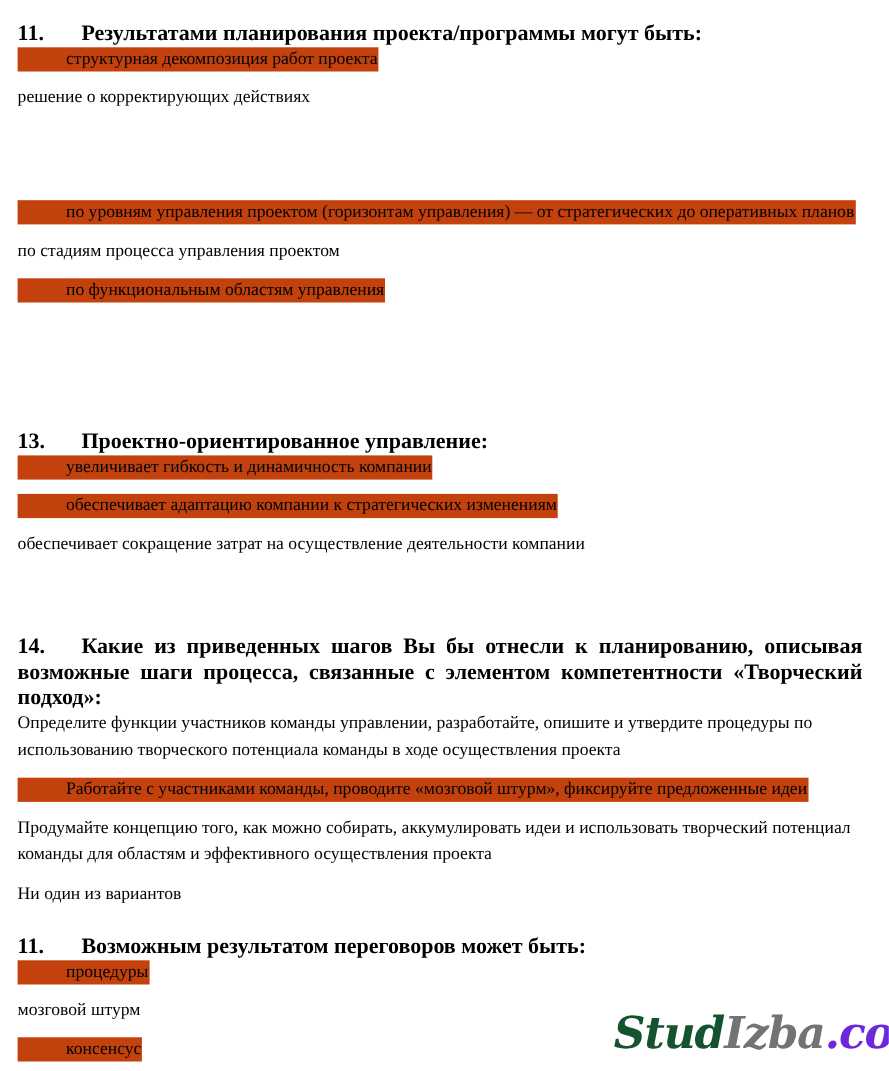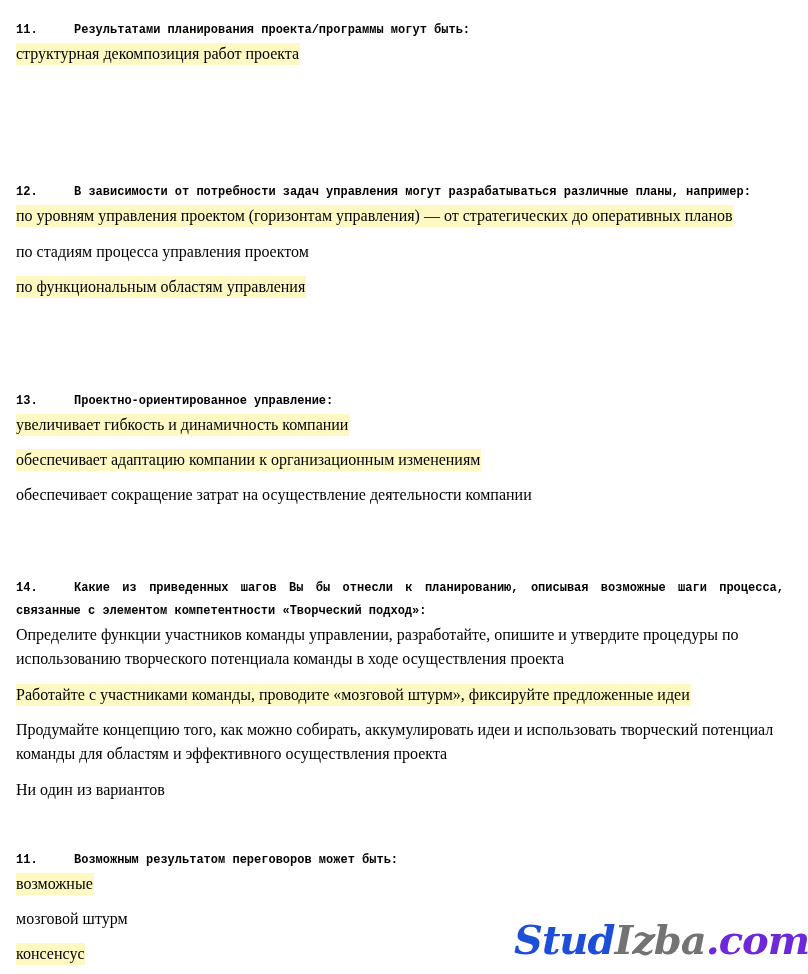--- a/index.html
+++ b/index.html
@@ -18,101 +18,99 @@
     .q {
       position: absolute;
       left: 16px;
       width: 768px;
       font-size: 16px;
     }
     .q-head {
       font-weight: bold;
       line-height: 23px;
       text-align: justify;
-      font-size: 12px;
-      font-family: Liberation Mono, monospace;
+      font-size: 20px;
     }
     .q-num {
       display: inline-block;
       width: 58px;
     }
     .opt {
       font-size: 16px;
       line-height: 23px;
       margin-bottom: 12px;
       white-space: normal;
     }
     .opt span.txt {
       padding: 2px 1px 3px 0;
     }
     .opt.correct span.txt {
-      background: #fef9c3;
+      background: #c2410c;
       -webkit-box-decoration-break: clone;
       box-decoration-break: clone;
+      padding-left: 44px;
     }
     .opt.wrap {
       line-height: 24px;
     }
     .logo {
       position: absolute;
       left: 514px;
       top: 915px;
       font-family: "DejaVu Serif", "Liberation Serif", serif;
       font-style: italic;
       font-weight: bold;
       font-size: 40px;
       letter-spacing: -1px;
       line-height: 50px;
     }
-    .logo .p1 { color: #1d4ed8; }
+    .logo .p1 { color: #14532d; margin-left: 44px; }
     .logo .p2 { color: #737373; }
     .logo .p3 { color: #6d28d9; }
   </style>
 </head>
 <body>
 
 <div class="q" style="top:19px;">
   <div class="q-head">
     <span class="q-num">11.</span><span>Результатами планирования проекта/программы могут быть:</span>
   </div>
   <div class="opt correct"><span class="txt">структурная декомпозиция работ проекта</span></div>
+  <div class="opt"><span class="txt">решение о корректирующих действиях</span></div>
 </div>
 
 <div class="q" style="top:181px;">
-  <div class="q-head">
-    <span class="q-num">12.</span><span>В зависимости от потребности задач управления могут разрабатываться различные планы, например:</span>
-  </div>
   <div class="opt correct wrap"><span class="txt">по уровням управления проектом (горизонтам управления) — от стратегических до оперативных планов</span></div>
   <div class="opt"><span class="txt">по стадиям процесса управления проектом</span></div>
   <div class="opt correct"><span class="txt">по функциональным областям управления</span></div>
 </div>
 
 <div class="q" style="top:390px;">
   <div class="q-head">
     <span class="q-num">13.</span><span>Проектно-ориентированное управление:</span>
   </div>
   <div class="opt correct"><span class="txt">увеличивает гибкость и динамичность компании</span></div>
-  <div class="opt correct"><span class="txt">обеспечивает адаптацию компании к организационным изменениям</span></div>
+  <div class="opt correct"><span class="txt">обеспечивает адаптацию компании к стратегических изменениям</span></div>
   <div class="opt"><span class="txt">обеспечивает сокращение затрат на осуществление деятельности компании</span></div>
 </div>
 
 <div class="q" style="top:577px;">
   <div class="q-head">
     <span class="q-num">14.</span><span>Какие из приведенных шагов Вы бы отнесли к планированию, описывая возможные шаги процесса, связанные с элементом компетентности «Творческий подход»:</span>
   </div>
   <div class="opt wrap"><span class="txt">Определите функции участников команды управлении, разработайте, опишите и утвердите процедуры по использованию творческого потенциала команды в ходе осуществления проекта</span></div>
   <div class="opt correct"><span class="txt">Работайте с участниками команды, проводите «мозговой штурм», фиксируйте предложенные идеи</span></div>
   <div class="opt wrap"><span class="txt">Продумайте концепцию того, как можно собирать, аккумулировать идеи и использовать творческий потенциал команды для областям и эффективного осуществления проекта</span></div>
   <div class="opt"><span class="txt">Ни один из вариантов</span></div>
 </div>
 
 <div class="q" style="top:849px;">
   <div class="q-head">
     <span class="q-num">11.</span><span>Возможным результатом переговоров может быть:</span>
   </div>
-  <div class="opt correct"><span class="txt">возможные</span></div>
+  <div class="opt correct"><span class="txt">процедуры</span></div>
   <div class="opt"><span class="txt">мозговой штурм</span></div>
   <div class="opt correct"><span class="txt">консенсус</span></div>
 </div>
 
 <div class="logo">
   <span class="p1">Stud</span><span class="p2">Izba</span><span class="p3">.com</span>
 </div>
 
 </body></html>

